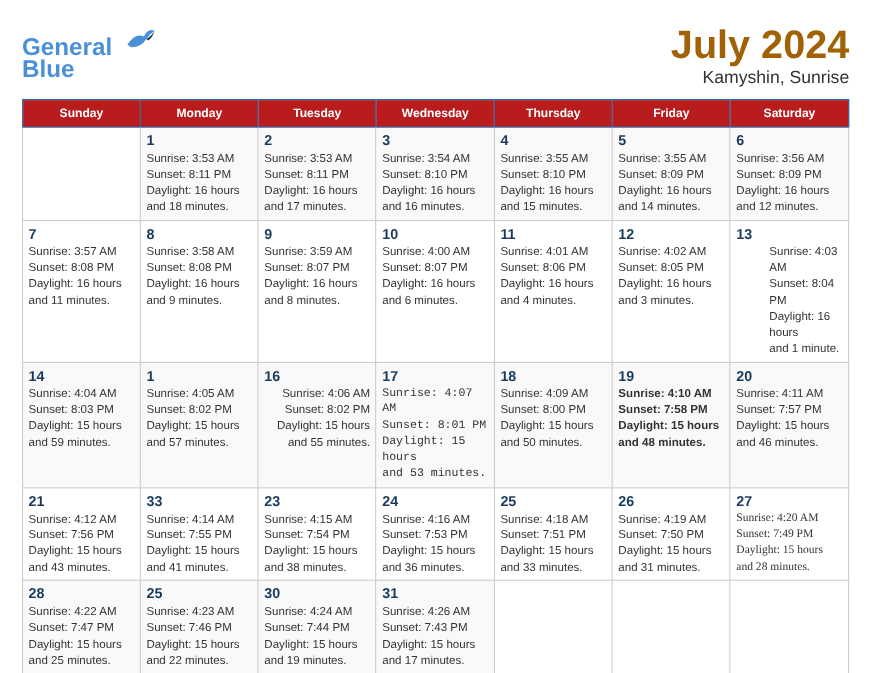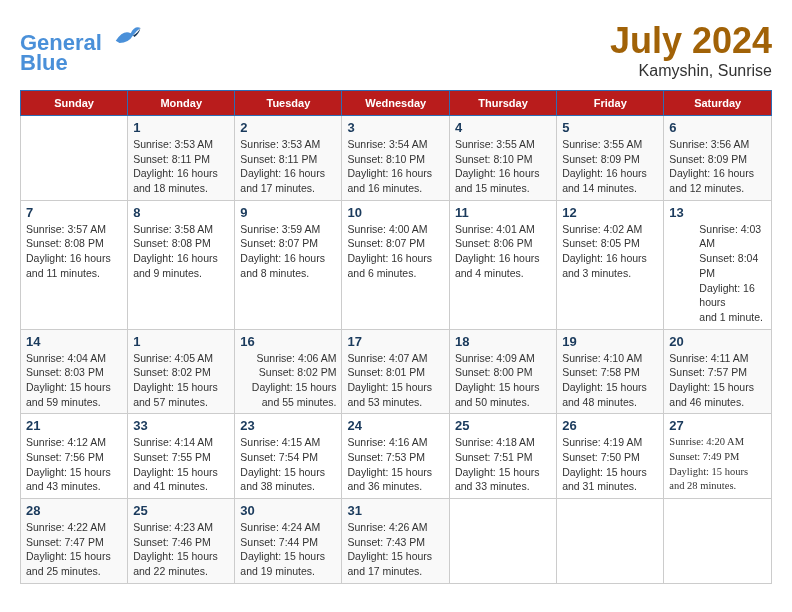--- a/index.html
+++ b/index.html
@@ -236,35 +236,35 @@
         </td>
         <td>
           <span class="day-num">16</span>
           <div class="day-info" style="white-space: pre-line; text-align: right;">Sunrise: 4:06 AM
 Sunset: 8:02 PM
 Daylight: 15 hours
 and 55 minutes.</div>
         </td>
         <td>
           <span class="day-num">17</span>
-          <div class="day-info" style="white-space: pre-line;">Sunrise: 4:07 AM
+          <div class="day-info" style="white-space: pre-line; font-family: Liberation Mono, monospace;">Sunrise: 4:07 AM
 Sunset: 8:01 PM
 Daylight: 15 hours
 and 53 minutes.</div>
         </td>
         <td>
           <span class="day-num">18</span>
           <div class="day-info" style="white-space: pre-line;">Sunrise: 4:09 AM
 Sunset: 8:00 PM
 Daylight: 15 hours
 and 50 minutes.</div>
         </td>
         <td>
           <span class="day-num">19</span>
-          <div class="day-info" style="white-space: pre-line;">Sunrise: 4:10 AM
+          <div class="day-info" style="white-space: pre-line; font-weight: bold;">Sunrise: 4:10 AM
 Sunset: 7:58 PM
 Daylight: 15 hours
 and 48 minutes.</div>
         </td>
         <td>
           <span class="day-num">20</span>
           <div class="day-info" style="white-space: pre-line;">Sunrise: 4:11 AM
 Sunset: 7:57 PM
 Daylight: 15 hours
 and 46 minutes.</div>

